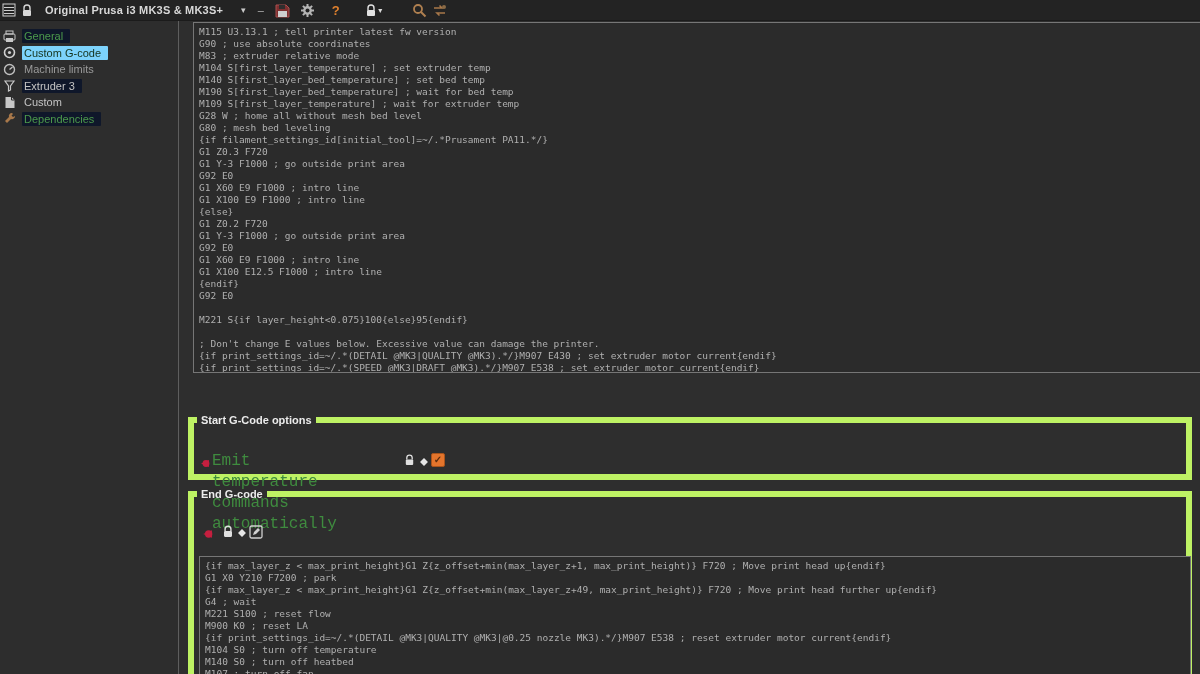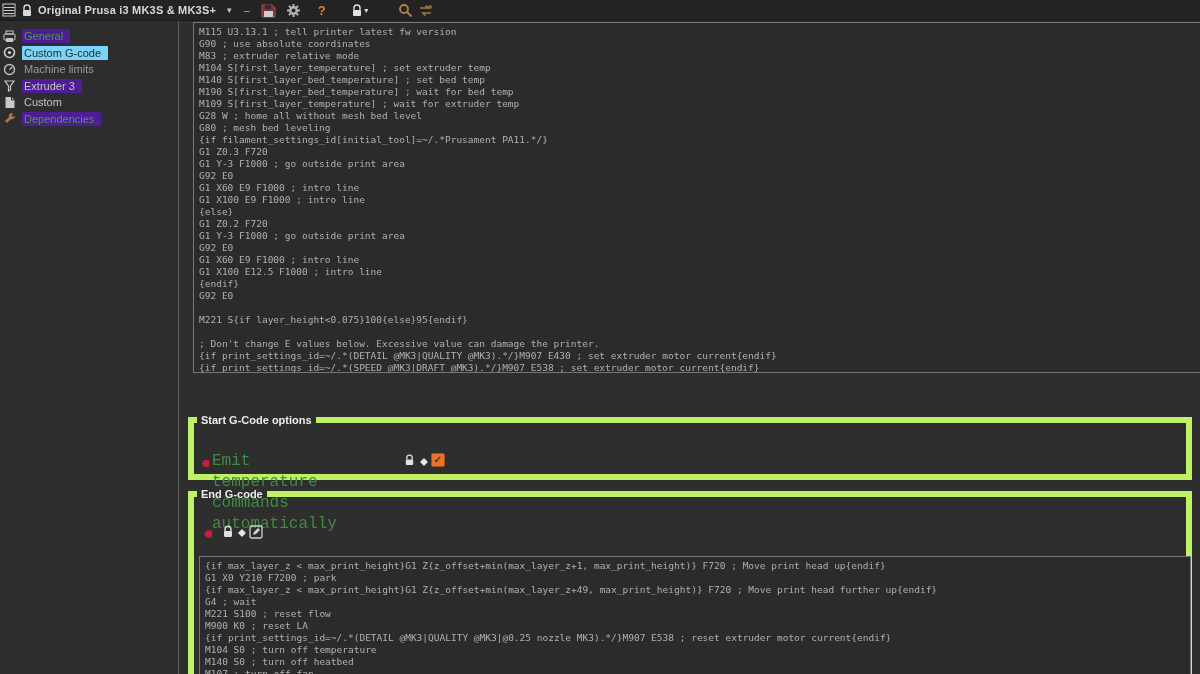--- a/index.html
+++ b/index.html
@@ -4,21 +4,21 @@
 <style>
   * { margin:0; padding:0; box-sizing:border-box; }
   html,body { width:1200px; height:674px; overflow:hidden; background:#2e2e2e;
               font-family:"Liberation Sans", sans-serif; }
 
   
   .toolbar { position:absolute; left:0; top:0; width:1200px; height:21px;
              background:#232323; border-bottom:1px solid #1b1b1b;
              display:flex; align-items:center; }
   .toolbar .win-icon { margin-left:2px; }
-  .preset-combo { display:flex; align-items:center; gap:5px; margin-left:5px; cursor:pointer; }
+  .preset-combo { display:flex; align-items:center; gap:12px; margin-left:5px; cursor:pointer; }
   .preset-name { color:#d8d8d8; font-size:11px; font-weight:bold; letter-spacing:.2px; }
   .combo-caret { color:#c9c9c9; font-size:9px; margin-left:6px; }
   .tb-sep { color:#b5b5b5; font-size:11px; margin-left:12px; }
   .tb-icon { display:inline-flex; align-items:center; justify-content:center;
              width:18px; height:18px; cursor:pointer; }
   .tb-icon.save   { margin-left:10px; }
   .tb-icon.gear   { margin-left:7px; }
   .tb-icon.help   { margin-left:10px; color:#e0812e; font-weight:bold; font-size:13px; }
   .tb-icon.lockdd { margin-left:20px; }
   .tb-icon.search { margin-left:28px; }
@@ -28,21 +28,21 @@
   
   .sidebar { position:absolute; left:0; top:21px; width:179px; bottom:0;
              background:#2d2d2d; border-right:1px solid #5e5e5e; padding-top:7px; }
   .side-row { display:flex; align-items:center; height:16.5px; cursor:pointer; }
   .side-row .row-icon { width:15px; margin-left:2px; display:flex; justify-content:center; }
   .side-label { font-size:11px; margin-left:5px; padding:1px 7px 1px 2px; border-radius:1px;
                 white-space:nowrap; }
   .c-green  { color:#4c9a4c; }
   .c-grey   { color:#9a9a9a; }
   .c-light  { color:#c4c4c4; }
-  .row-green .side-label { background:#4c1d95; }
+  .row-green .side-label { background:#0f172a; }
   .row-selected .side-label { background:#7dd3fc; color:#14331c; }
 
   
   .content { position:absolute; left:186px; top:21px; right:0; bottom:0; }
 
   .code-area { background:#2b2b2b; border:1px solid #767676; color:#b0b0b0;
                font-family:"DejaVu Sans Mono", monospace; font-size:9.5px;
                line-height:12px; padding:3px 5px; white-space:pre; overflow:hidden;
                resize:none; outline:none; display:block; width:100%; }
   .start-code { position:absolute; left:7px; top:1px; right:0; height:351px; }

